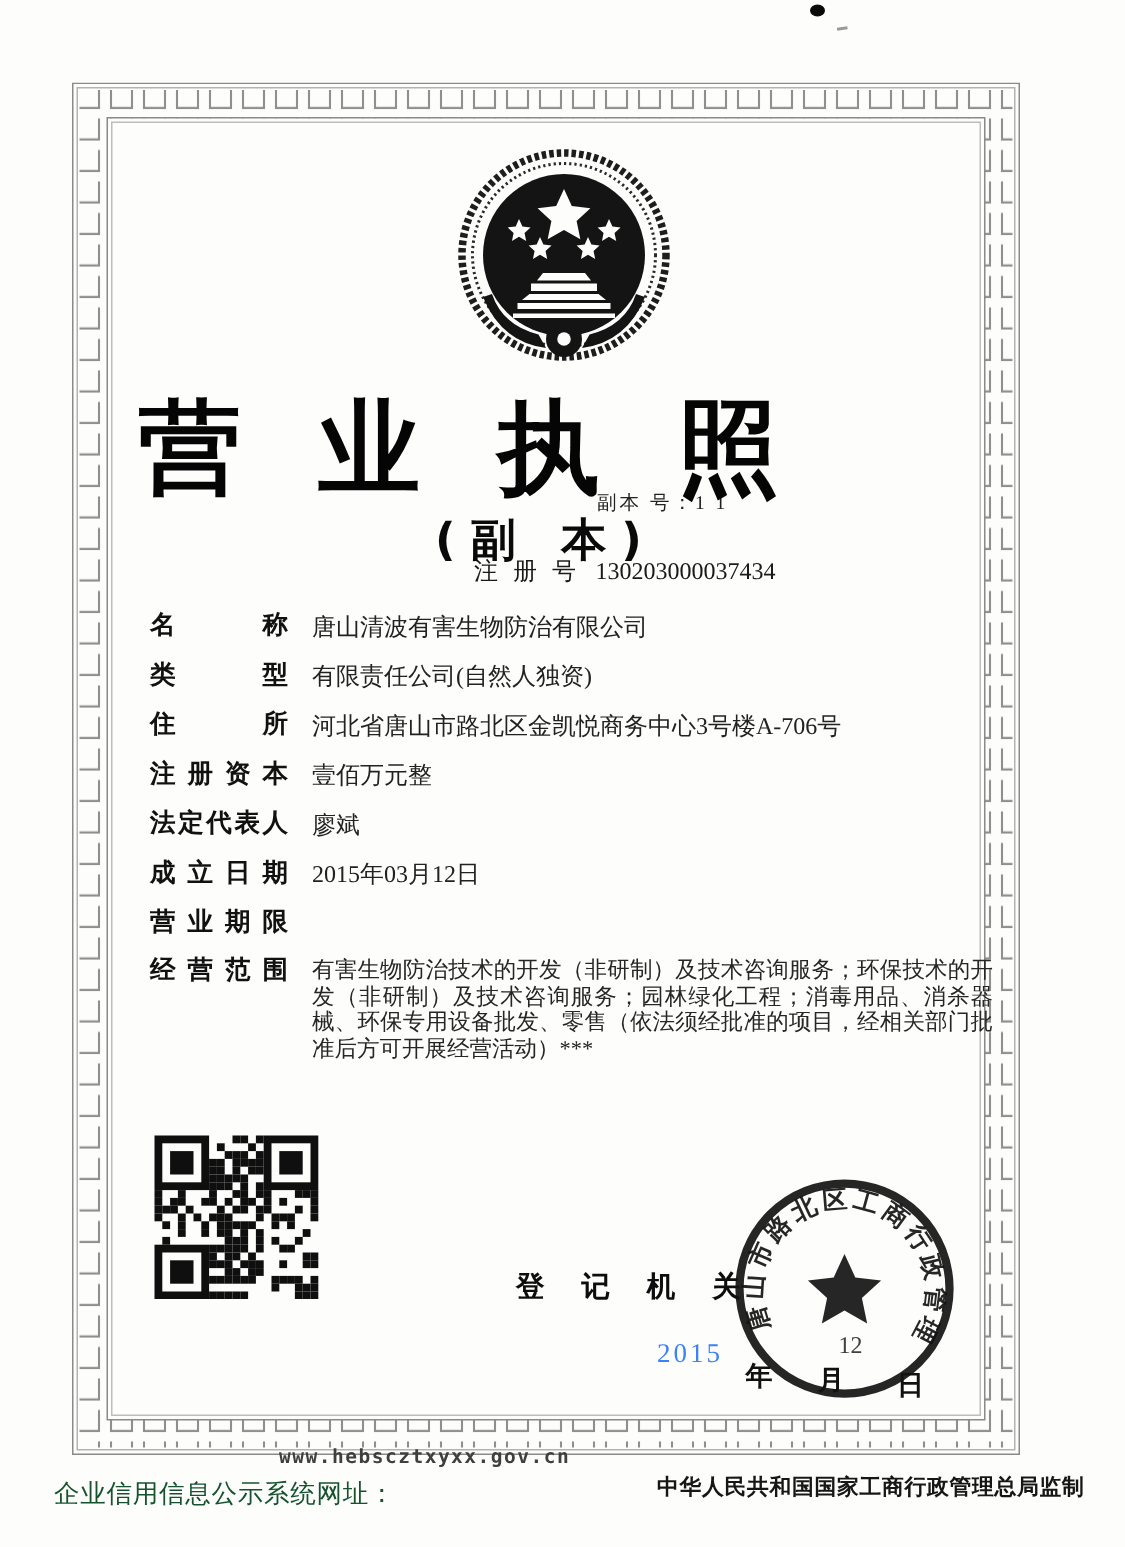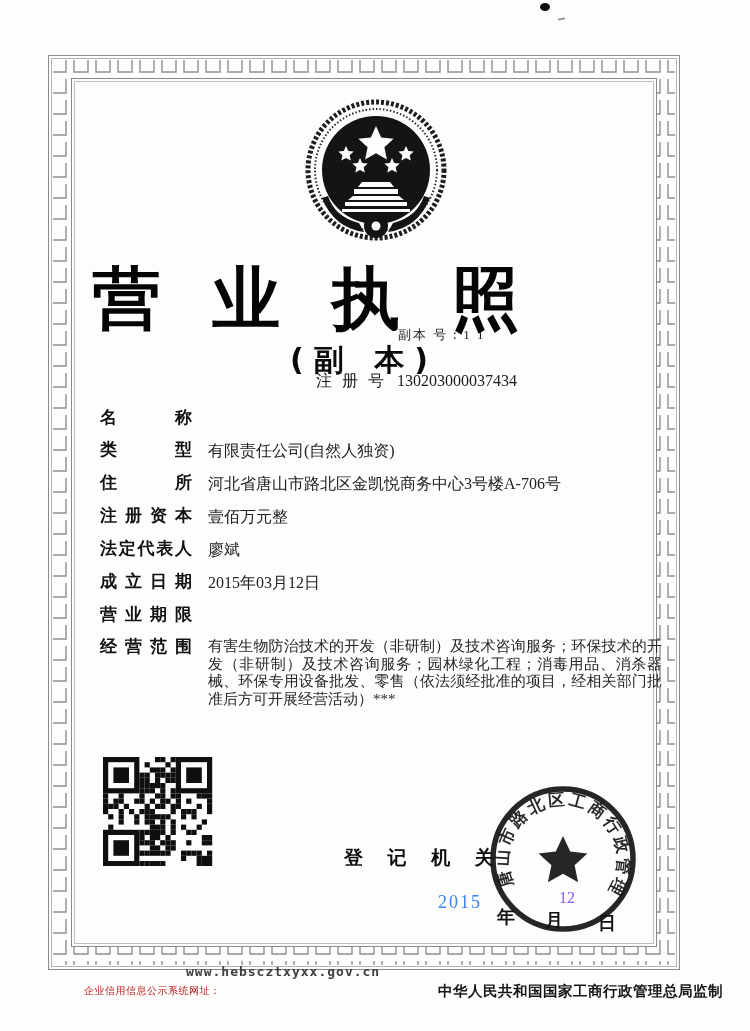--- a/index.html
+++ b/index.html
@@ -58,32 +58,32 @@
     position:absolute; left:344px; top:845px;
     font-family:"DejaVu Sans","Liberation Sans",sans-serif;
     font-weight:700; font-size:19px; letter-spacing:9px; color:#0d0d0d; white-space:nowrap;
   }
   
   .seal { position:absolute; left:488px; top:784px; z-index:3; }
   
   .date-part { position:absolute; z-index:2; white-space:nowrap; }
   .d-year  { left:438px; top:892px; font-size:18px; letter-spacing:2px; color:#3b82f6; }
   .d-yunit { left:497px; top:905px; font-family:"DejaVu Sans","Liberation Sans",sans-serif; font-weight:700; font-size:18px; color:#111; }
-  .d-month { left:559px; top:889px; font-size:16px; color:#8b5cf6; z-index:4; }
+  .d-month { left:559px; top:889px; font-size:16px; color:#404040; z-index:4; }
   .d-munit { left:545px; top:908px; font-family:"DejaVu Sans","Liberation Sans",sans-serif; font-weight:700; font-size:18px; color:#111; }
   .d-dunit { left:598px; top:911px; font-family:"DejaVu Sans","Liberation Sans",sans-serif; font-weight:700; font-size:18px; color:#111; z-index:4; }
   
   .footer-url {
     position:absolute; left:186px; top:964px; z-index:2;
     font-family:"DejaVu Sans Mono","Liberation Mono",monospace;
     font-size:13px; font-weight:700; color:#3f3f3f; letter-spacing:1px;
   }
   .footer-left {
     position:absolute; left:36px; top:984px;
-    font-size:10px; color:#b91c1c; letter-spacing:0.5px;margin-left:48px;
+    font-size:17px; color:#14532d; letter-spacing:0.5px;
   }
   .footer-right {
     position:absolute; left:438px; top:982px;
     font-family:"DejaVu Sans","Liberation Sans",sans-serif;
     font-weight:700; font-size:14.5px; color:#161616; letter-spacing:0.5px; white-space:nowrap;
   }
 </style>
 </head>
 <body>
 
@@ -131,20 +131,21 @@
   <div class="dup-no">副本 号：1 1</div>
   <div class="subtitle">(副 本)</div>
   <div class="reg-line">
     <span class="reg-label">注 册 号</span>
     <span>130203000037434</span>
   </div>
 
   <div class="fields">
     <div class="field-row">
       <span class="field-label">名称</span>
+      <span class="field-value">唐山清波有害生物防治有限公司</span>
     </div>
     <div class="field-row">
       <span class="field-label">类型</span>
       <span class="field-value">有限责任公司(自然人独资)</span>
     </div>
     <div class="field-row">
       <span class="field-label">住所</span>
       <span class="field-value">河北省唐山市路北区金凯悦商务中心3号楼A-706号</span>
     </div>
     <div class="field-row">

